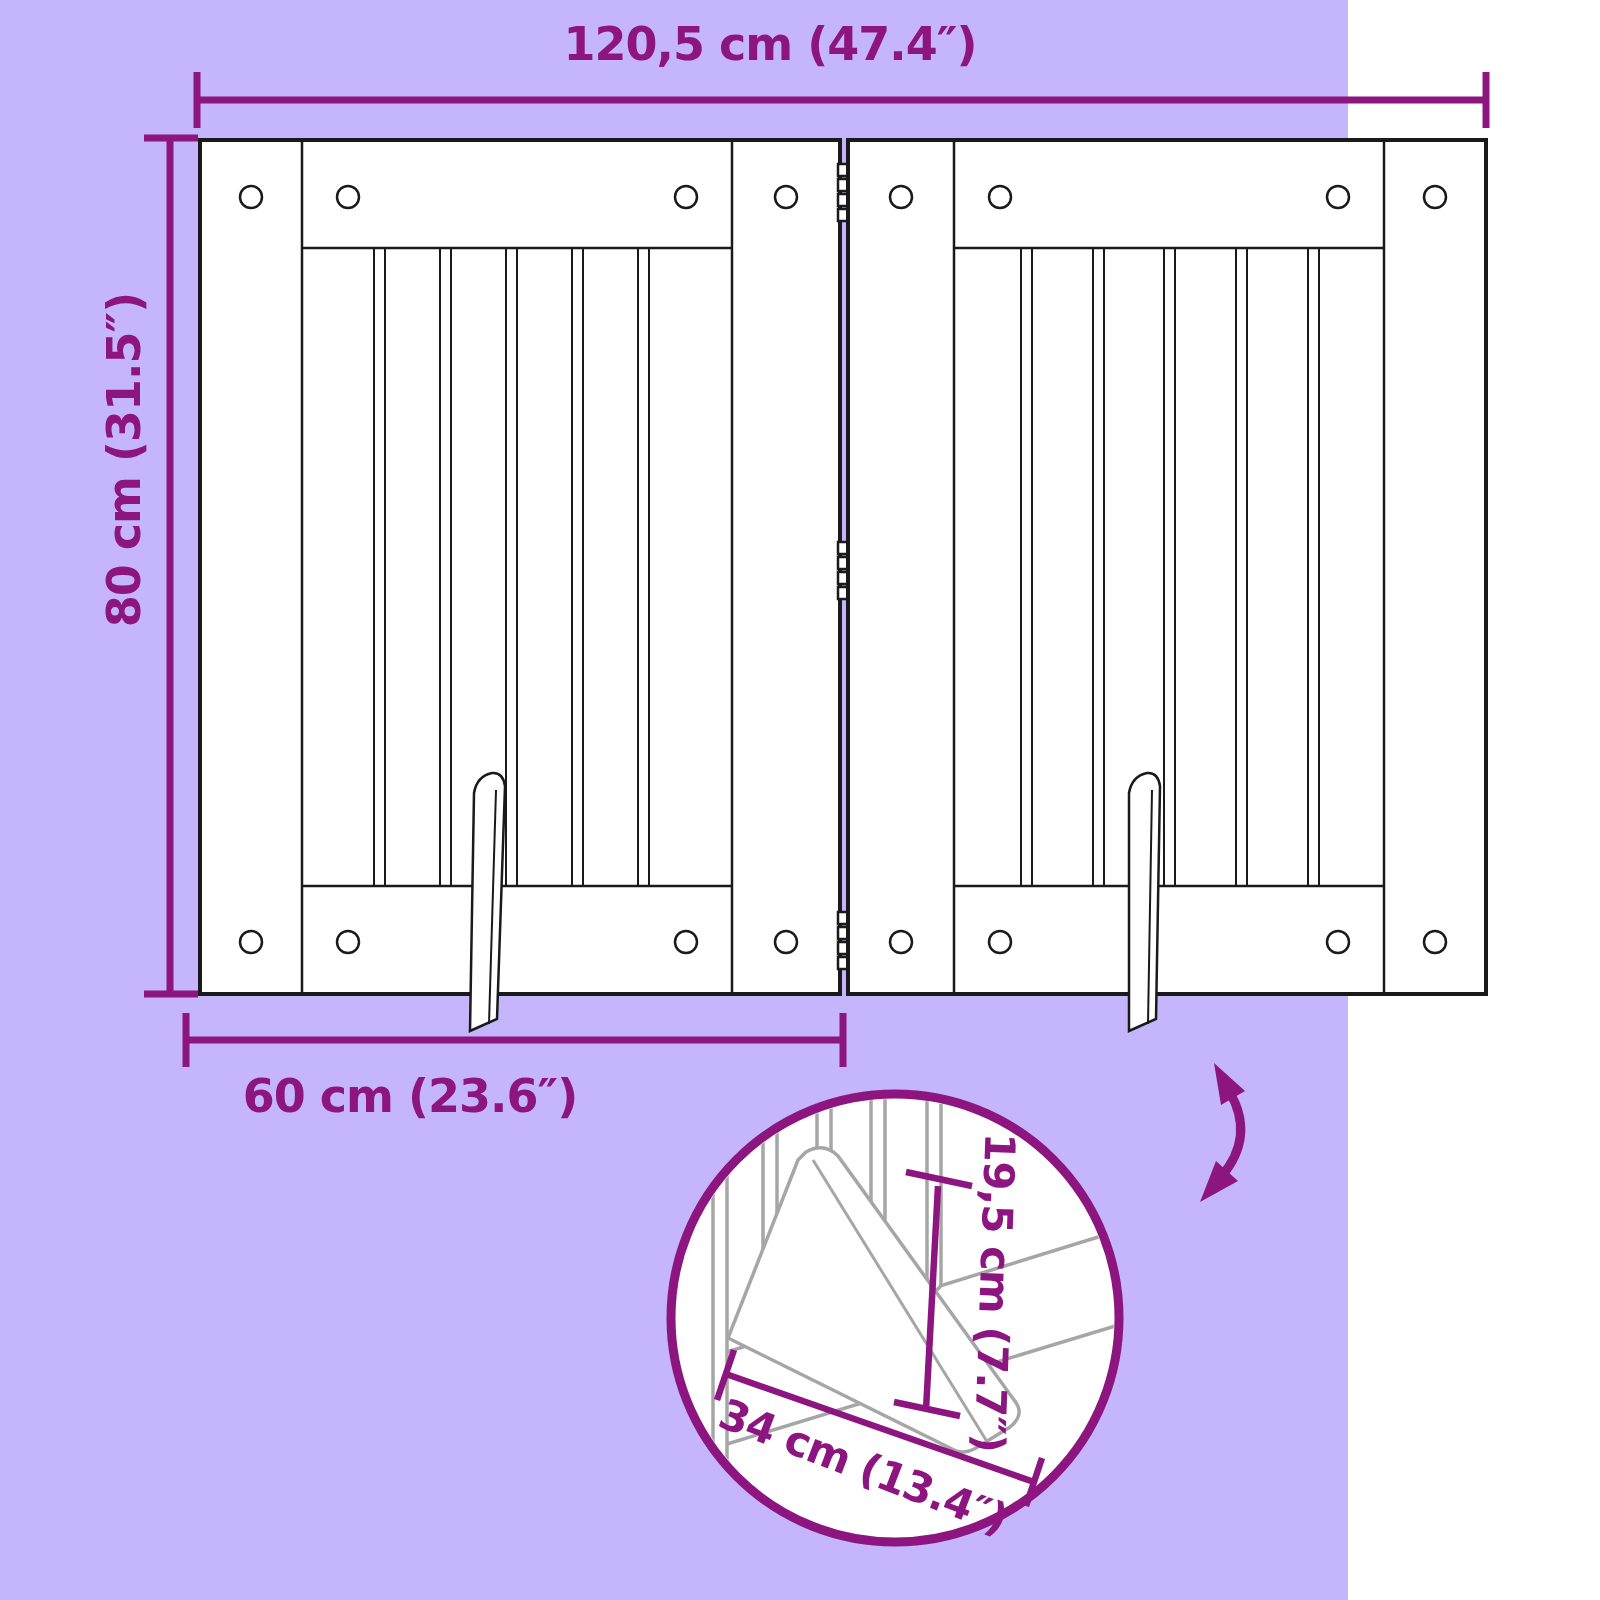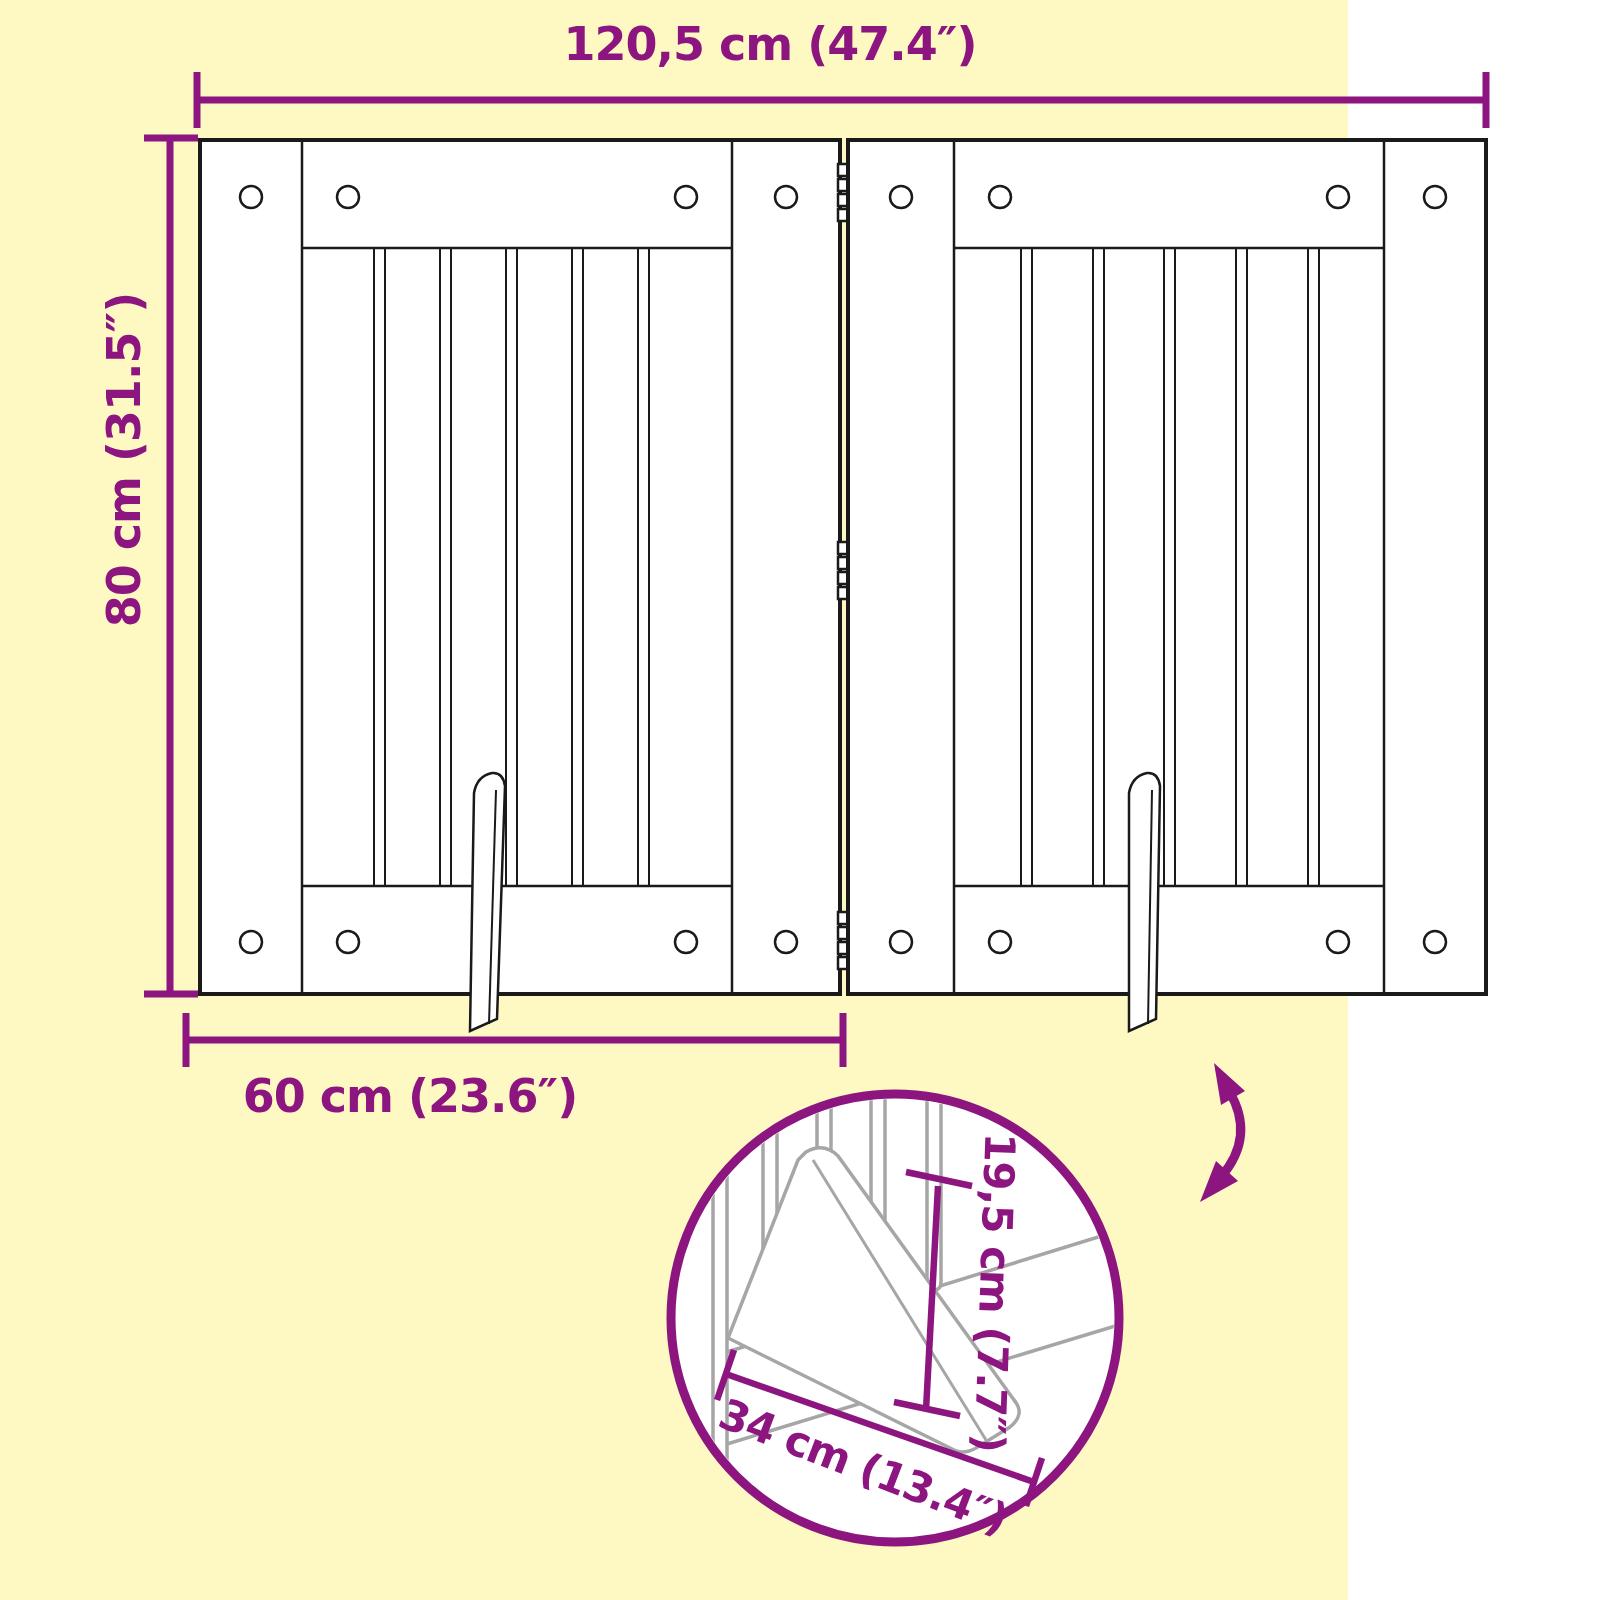--- a/index.html
+++ b/index.html
@@ -1,16 +1,16 @@
 <!DOCTYPE html>
 <html><head>
 <meta charset="utf-8">
 <style>
   html,body{margin:0;padding:0;background:#fff;}
-  .stage{width:1348px;height:1600px;position:relative;background:#fef9c3;font-family:"DejaVu Sans",sans-serif;}
+  .stage{width:1348px;height:1600px;position:relative;background:#c4b5fd;font-family:"DejaVu Sans",sans-serif;}
   svg text{font-family:"DejaVu Sans","Liberation Sans",sans-serif;font-weight:bold;letter-spacing:-1px;}
   .dim-text{font-size:46px;}
   .dim-text-inset{font-size:42px;}
 </style>
 </head>
 <body>
 
 <div class="stage">
 <svg width="1600" height="1600" viewBox="0 0 1600 1600">
   <defs>

